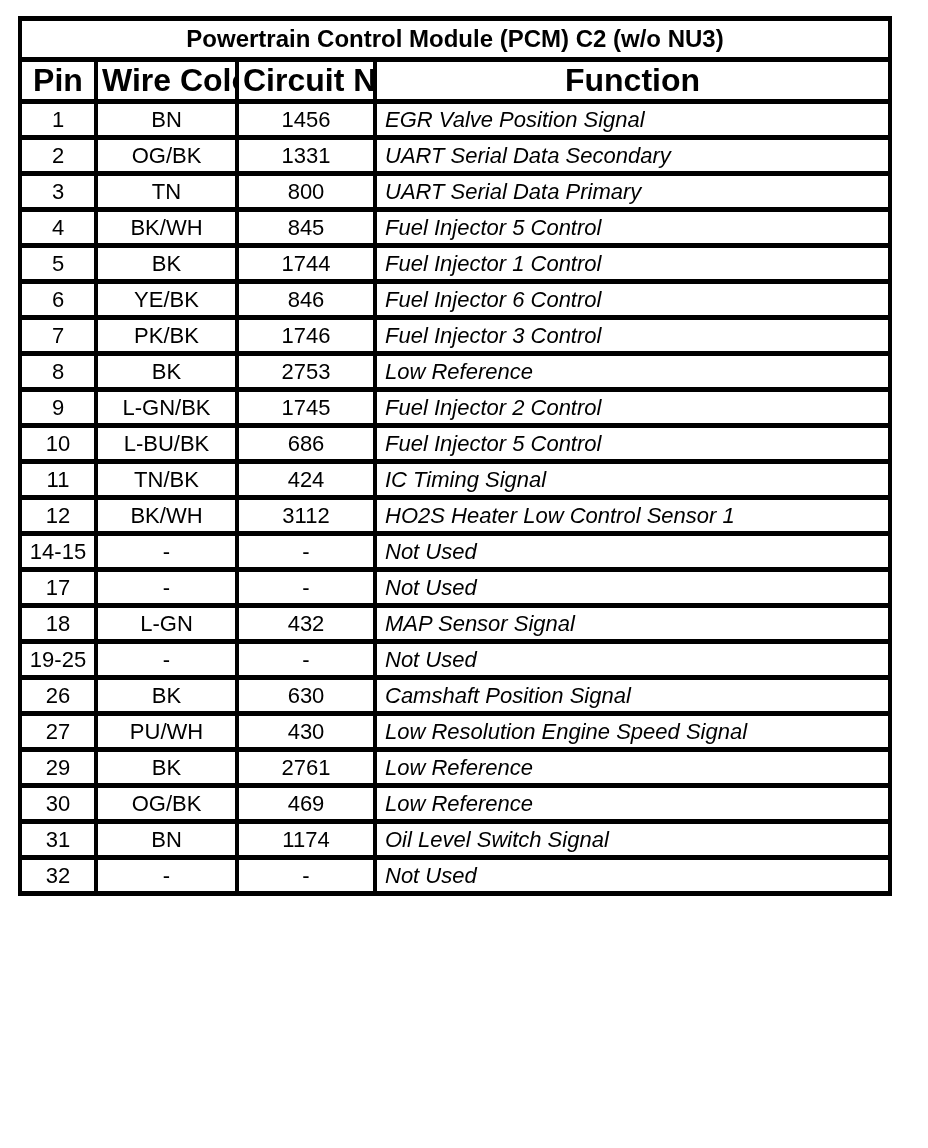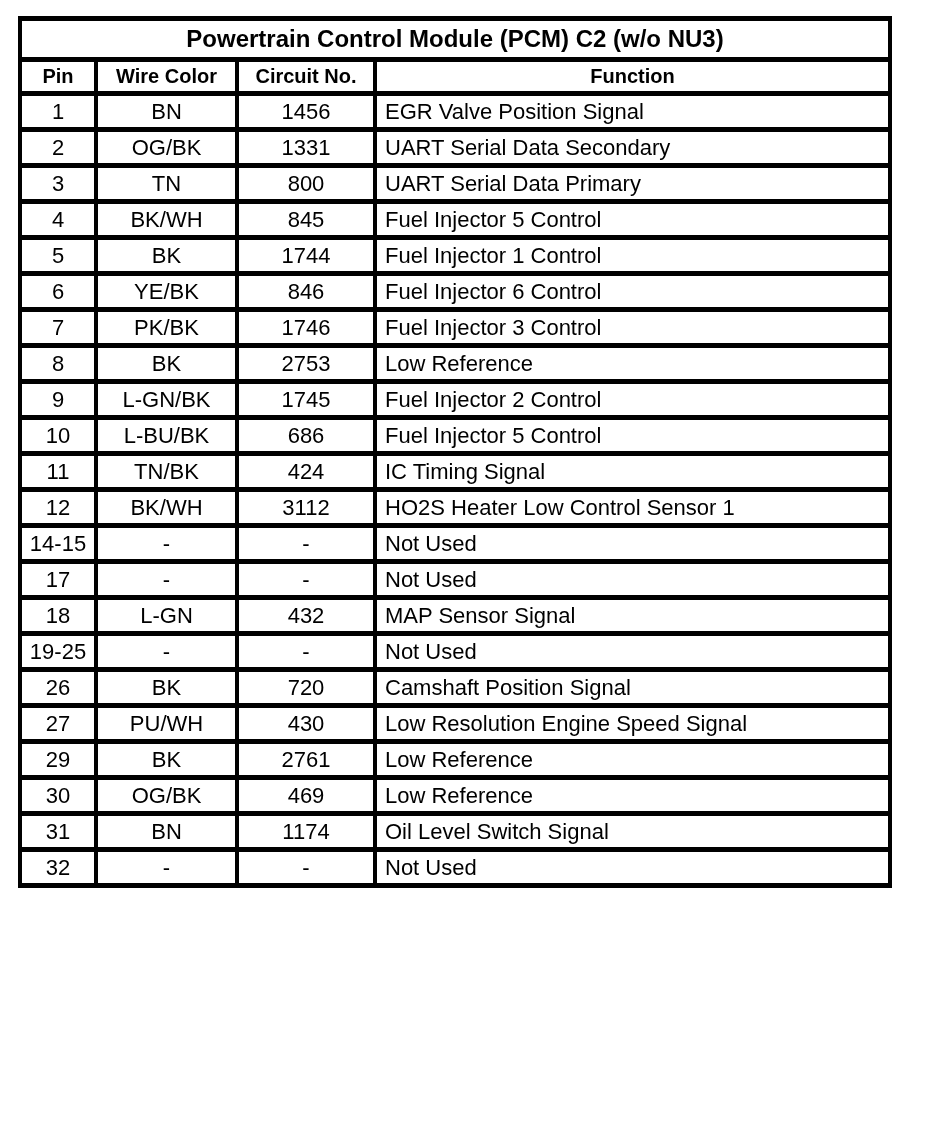--- a/index.html
+++ b/index.html
@@ -36,33 +36,33 @@
   }
   .pcm th.title-cell {
     height: 41px;
     font-size: 24px;
     font-weight: bold;
     text-align: center;
     vertical-align: middle;
   }
   .pcm th.col-h {
     height: 34px;
-    font-size: 20px;
+    font-size: 32px;
     font-weight: bold;
     text-align: center;
     vertical-align: middle;
   }
   .pcm td {
     height: 36px;
     font-size: 22px;
     font-weight: normal;
     vertical-align: middle;
   }
   .pcm td.col-0, .pcm td.col-1, .pcm td.col-2 { text-align: center; }
-  .pcm td.col-3 { text-align: left; padding-left: 8px; }
+  .pcm td.col-3 { text-align: left; padding-left: 8px; font-style: italic; }
 </style>
 </head>
 <body>
 
 <table class="pcm">
   <colgroup id="colgroup">
       <col style="width: 76px;">
       <col style="width: 141px;">
       <col style="width: 138px;">
       <col style="width: 515px;">
@@ -171,21 +171,21 @@
       </tr>
       <tr>
         <td class="col-0">19-25</td>
         <td class="col-1">-</td>
         <td class="col-2">-</td>
         <td class="col-3">Not Used</td>
       </tr>
       <tr>
         <td class="col-0">26</td>
         <td class="col-1">BK</td>
-        <td class="col-2">720</td>
+        <td class="col-2">630</td>
         <td class="col-3">Camshaft Position Signal</td>
       </tr>
       <tr>
         <td class="col-0">27</td>
         <td class="col-1">PU/WH</td>
         <td class="col-2">430</td>
         <td class="col-3">Low Resolution Engine Speed Signal</td>
       </tr>
       <tr>
         <td class="col-0">29</td>

